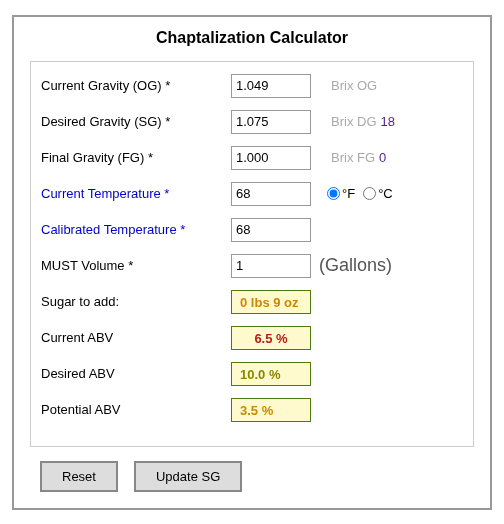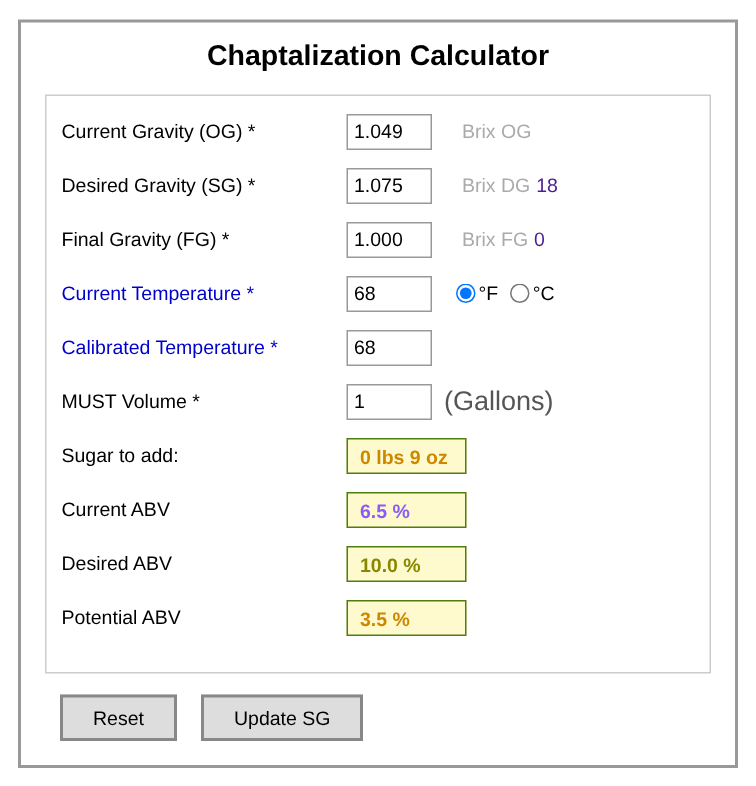--- a/index.html
+++ b/index.html
@@ -14,21 +14,21 @@
       width: 504px;
     }
     .calculator {
       width: 480px;
       border: 2px solid #999;
       background: #fff;
       padding: 12px 16px 16px;
     }
     .title {
       text-align: center;
-      font-size: 19px;
+      font-size: 16px;
       font-weight: bold;
       margin-bottom: 14px;
       color: #000;
     }
     .form-area {
       border: 1px solid #ccc;
       padding: 10px 10px 14px;
     }
     .row {
       display: flex;
@@ -40,21 +40,21 @@
       width: 190px;
       text-align: left;
       padding-right: 8px;
       color: #000;
       font-size: 13px;
     }
     .label.blue {
       color: #0000cc;
     }
     .input-text {
-      width: 57px;
+      width: 80px;
       height: 24px;
       border: 1px solid #999;
       padding: 2px 4px;
       font-size: 13px;
       background: #fff;
     }
     .brix-label {
       margin-left: 20px;
       color: #aaa;
       font-size: 13px;
@@ -70,21 +70,22 @@
       background: #fffacd;
       padding: 2px 8px;
       font-size: 13px;
       font-weight: bold;
       color: #cc8800;
       min-width: 80px;
       height: 24px;
       line-height: 20px;
     }
     .result-box.green {
-      color: #8b5cf6;
+      color: #b91c1c;
+      text-align: center;
     }
     .result-box.olive {
       color: #888800;
     }
     .unit-radio {
       margin-left: 16px;
       display: flex;
       align-items: center;
       gap: 8px;
     }

